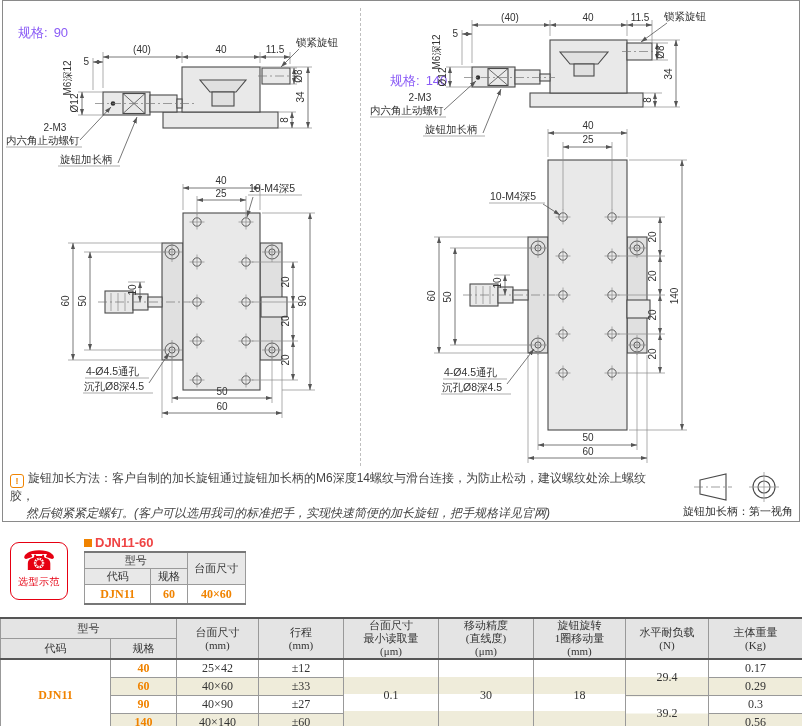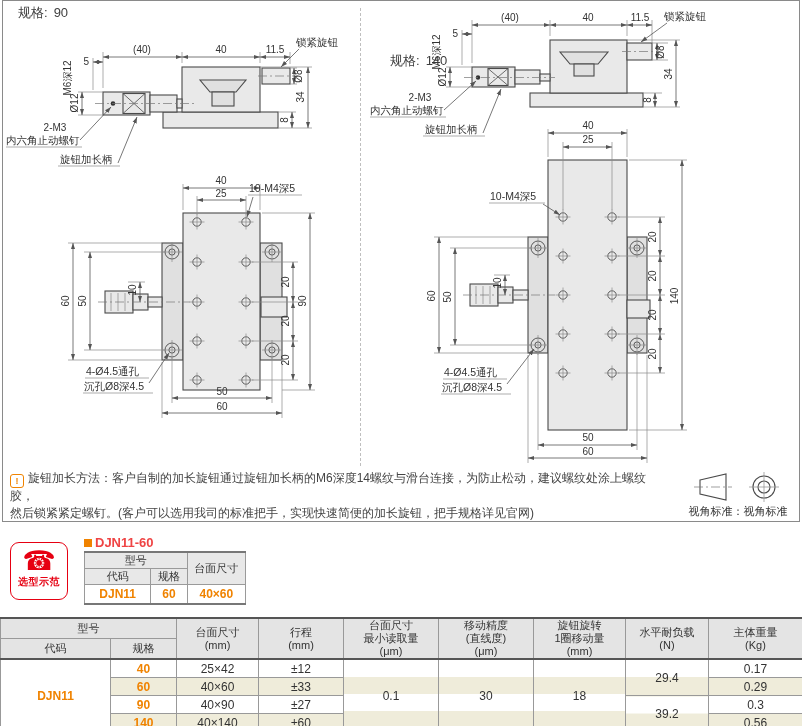--- a/index.html
+++ b/index.html
@@ -1,34 +1,34 @@
 <!DOCTYPE html>
 <html><head>
 <meta charset="utf-8">
 <style>
   html,body{margin:0;padding:0;background:#fff;}
   #page{position:relative;width:802px;height:726px;background:#fff;overflow:hidden;
         font-family:"Liberation Sans","DejaVu Sans",sans-serif;color:#333;}
   
   #draw-box{position:absolute;left:2px;top:0;width:796px;height:520px;border:1px solid #8a8a8a;background:#fff;}
   #divider{position:absolute;left:360px;top:8px;height:458px;border-left:1px dashed #bfbfbf;}
-  .spec-title{position:absolute;top:4px;font-size:13px;color:#404040;}
+  .spec-title{position:absolute;top:24px;font-size:13px;color:#8b5cf6;}
   .spec-title .v{margin-left:6px;}
   
   #note{position:absolute;left:10px;top:470px;width:660px;font-size:12px;line-height:17px;color:#444;}
   #note-icon{display:inline-block;width:12px;height:12px;border:1.5px solid #f08300;border-radius:3px;
              color:#f08300;font-weight:bold;font-size:9px;line-height:12px;text-align:center;margin-right:4px;vertical-align:-2px;}
   #view-std{position:absolute;left:682px;top:472px;width:112px;text-align:center;font-size:11px;color:#333;}
   
   #sel-badge{position:absolute;left:10px;top:542px;width:56px;height:56px;border:1.5px solid #e60012;border-radius:9px;text-align:center;}
   #sel-badge .ph{font-size:27px;line-height:36px;color:#e60012;}
-  #sel-badge .tx{font-size:10px;font-weight:bold;color:#e60012;letter-spacing:0.5px;margin-top:-4px;}
+  #sel-badge .tx{font-size:10px;font-weight:normal;color:#e60012;letter-spacing:0.5px;margin-top:-4px;}
   #sel-title{position:absolute;left:84px;top:535px;font-size:13px;font-weight:bold;color:#ef4444;}
   #sel-title .sq{display:inline-block;width:8px;height:8px;background:#f08300;margin-right:3px;}
-  table{border-collapse:collapse;}
+  table{border-collapse:collapse;font-family:Liberation Serif, serif;}
   #sel-table{position:absolute;left:84px;top:551px;width:162px;font-size:11px;}
   #sel-table th,#sel-table td{border:1px solid #9a9a9a;text-align:center;padding:0;}
   #sel-table th{background:#e8e8e8;font-weight:normal;height:15px;}
   #sel-table td{height:18px;font-weight:bold;color:#f08300;font-size:12px;}
   #sel-table{border-top:2px solid #777;border-bottom:2px solid #777;}
   
   #spec-table{position:absolute;left:0;top:617px;width:802px;font-size:11px;table-layout:fixed;
               border-top:2px solid #555;border-bottom:2px solid #555;}
   #spec-table th{background:#e4e4e4;border:1px solid #999;font-weight:normal;padding:0;line-height:13px;}
   #spec-table td{border:1px solid #999;text-align:center;padding:0;height:17px;font-size:12px;}
@@ -317,33 +317,33 @@
       <text x="444" y="376" class="lb">4-Ø4.5通孔</text>
       <line x1="443" y1="379" x2="507" y2="379" class="tn"></line>
       <text x="442" y="391" class="lb">沉孔Ø8深4.5</text>
       <line x1="441" y1="394" x2="511" y2="394" class="tn"></line>
       <line x1="507" y1="384" x2="534" y2="349" class="dm" marker-end="url(#ar2)"></line>
     </g>
   </svg>
 
   <div id="note">
     <span id="note-icon">!</span><span>旋钮加长方法：客户自制的加长旋钮通过旋钮加长柄的M6深度14螺纹与滑台连接，为防止松动，建议螺纹处涂上螺纹胶，</span><br>
-    <span style="">然后锁紧紧定螺钉。(客户可以选用我司的标准把手，实现快速简便的加长旋钮，把手规格详见官网)</span>
+    <span style="margin-left:16px;font-style:italic;">然后锁紧紧定螺钉。(客户可以选用我司的标准把手，实现快速简便的加长旋钮，把手规格详见官网)</span>
   </div>
 
   <div id="view-std">
     <svg width="100" height="30" viewBox="0 0 100 30">
       <polygon points="12,8 38,2 38,28 12,22" class="ol"></polygon>
       <line x1="6" y1="15" x2="44" y2="15" class="cl"></line>
       <circle cx="76" cy="15" r="11" class="ol"></circle>
         <circle cx="76" cy="15" r="6" class="ol"></circle>
       <line x1="61" y1="15" x2="91" y2="15" class="tn"></line>
         <line x1="76" y1="0" x2="76" y2="30" class="tn"></line>
     </svg>
-    <div>视角标准：视角标准</div>
+    <div>旋钮加长柄：第一视角</div>
   </div>
 
   <div id="sel-badge">
     <div class="ph">☎</div>
     <div class="tx">选型示范</div>
   </div>
 
   <div id="sel-title">
     <span class="sq"></span><span>DJN11-60</span>
   </div>

